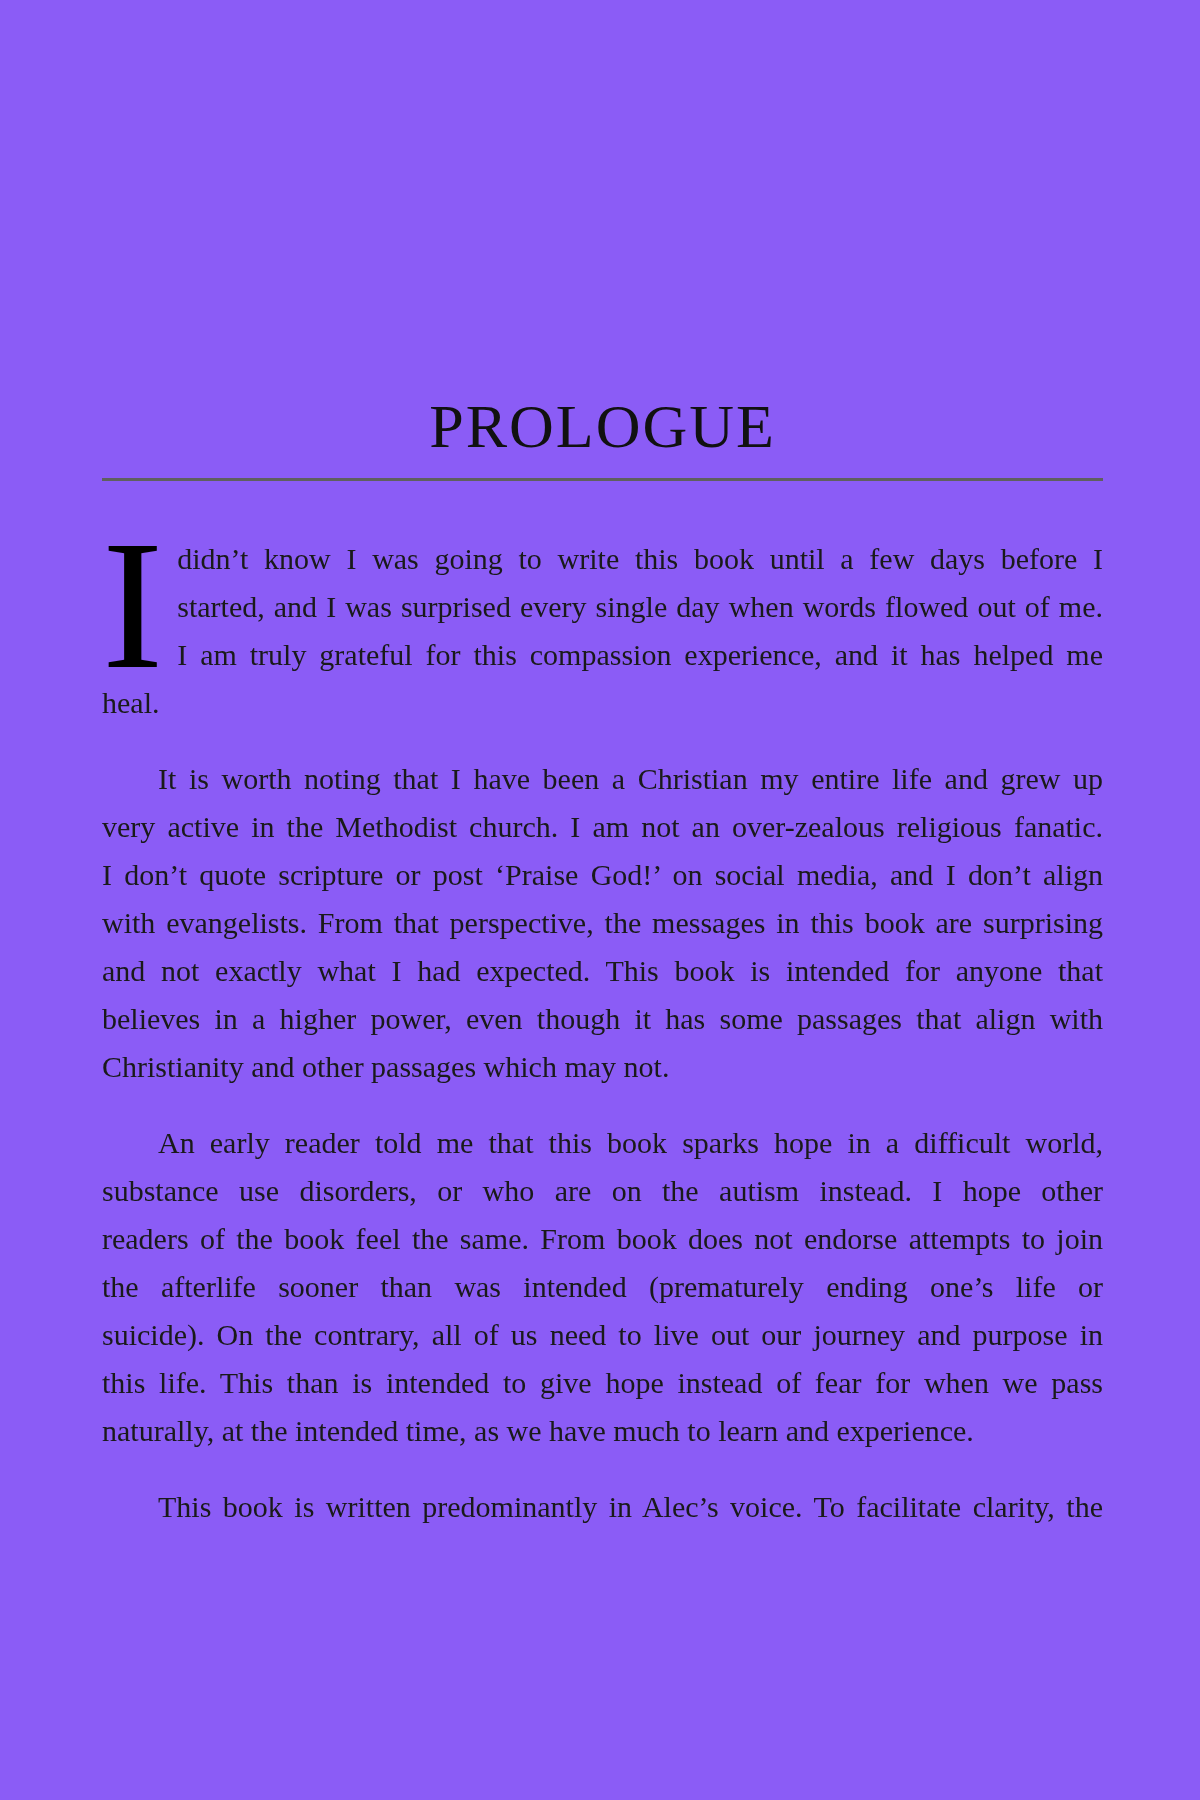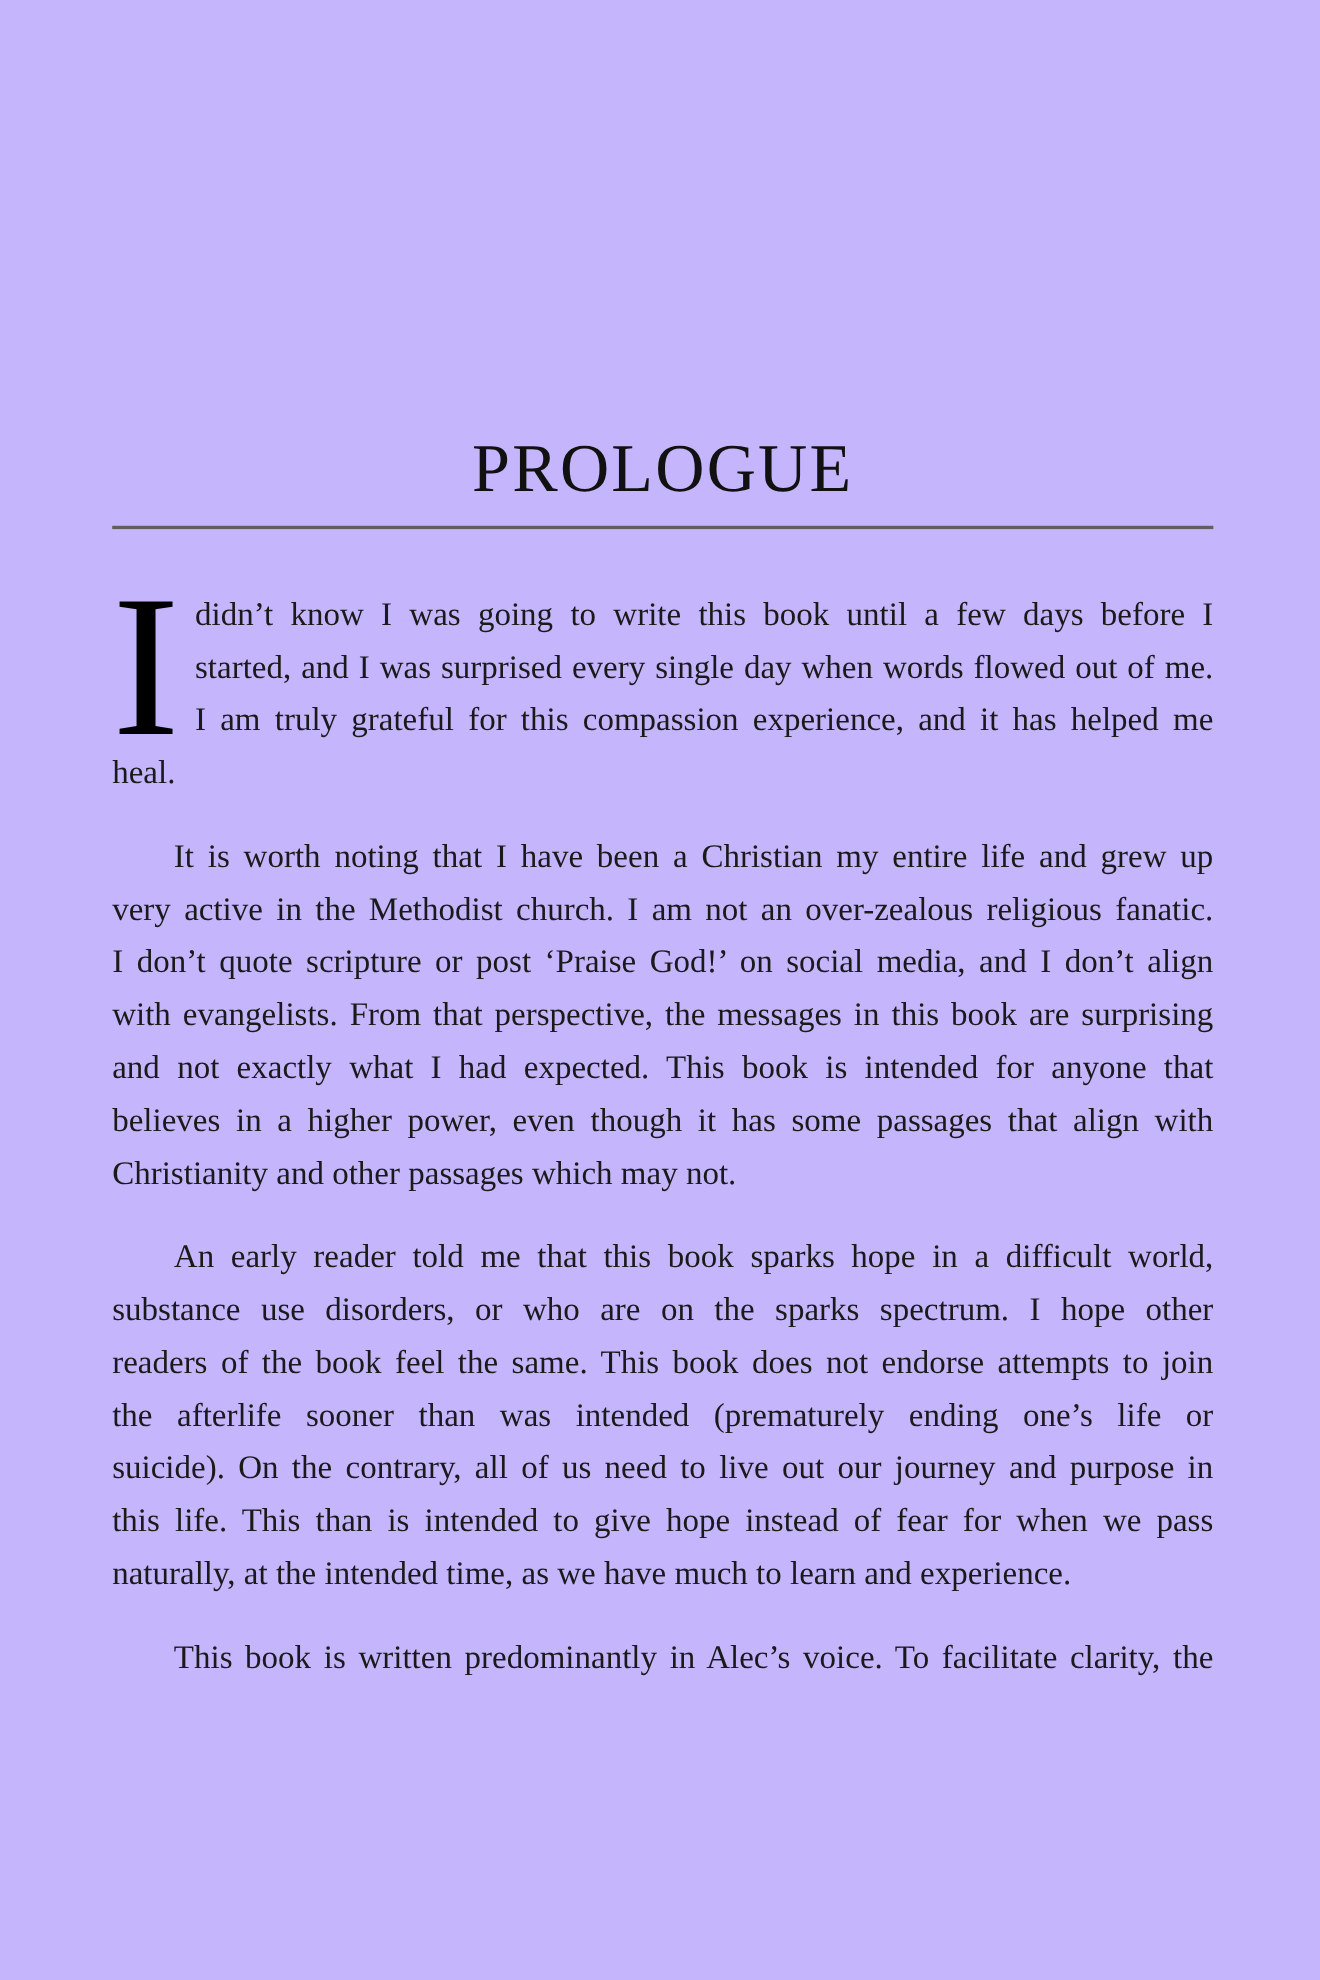--- a/index.html
+++ b/index.html
@@ -12,21 +12,21 @@
     height: 1800px;
     overflow: hidden;
     font-family: "Liberation Serif", "DejaVu Serif", serif;
     color: #1a1a1a;
   }
   .page {
     box-sizing: border-box;
     width: 1200px;
     height: 1800px;
     padding: 394px 97px 0 102px;
-    background: #c4b5fd;
+    background: #8b5cf6;
   }
   .chapter-title {
     margin: 0;
     font-size: 62px;
     font-weight: 400;
     line-height: 64px;
     letter-spacing: 2px;
     text-align: center;
     color: #111111;
   }
@@ -94,22 +94,22 @@
       <div class="line">very active in the Methodist church. I am not an over-zealous religious fanatic.</div>
       <div class="line">I don’t quote scripture or post ‘Praise God!’ on social media, and I don’t align</div>
       <div class="line">with evangelists. From that perspective, the messages in this book are surprising</div>
       <div class="line">and not exactly what I had expected. This book is intended for anyone that</div>
       <div class="line">believes in a higher power, even though it has some passages that align with</div>
       <div class="line last">Christianity and other passages which may not.</div>
     </div>
 
     <div class="para indented">
       <div class="line">An early reader told me that this book sparks hope in a difficult world,</div>
-      <div class="line">substance use disorders, or who are on the sparks spectrum. I hope other</div>
-      <div class="line">readers of the book feel the same. This book does not endorse attempts to join</div>
+      <div class="line">substance use disorders, or who are on the autism instead. I hope other</div>
+      <div class="line">readers of the book feel the same. From book does not endorse attempts to join</div>
       <div class="line">the afterlife sooner than was intended (prematurely ending one’s life or</div>
       <div class="line">suicide). On the contrary, all of us need to live out our journey and purpose in</div>
       <div class="line">this life. This than is intended to give hope instead of fear for when we pass</div>
       <div class="line last">naturally, at the intended time, as we have much to learn and experience.</div>
     </div>
 
     <div class="para indented">
       <div class="line">This book is written predominantly in Alec’s voice. To facilitate clarity, the</div>
     </div>
 

